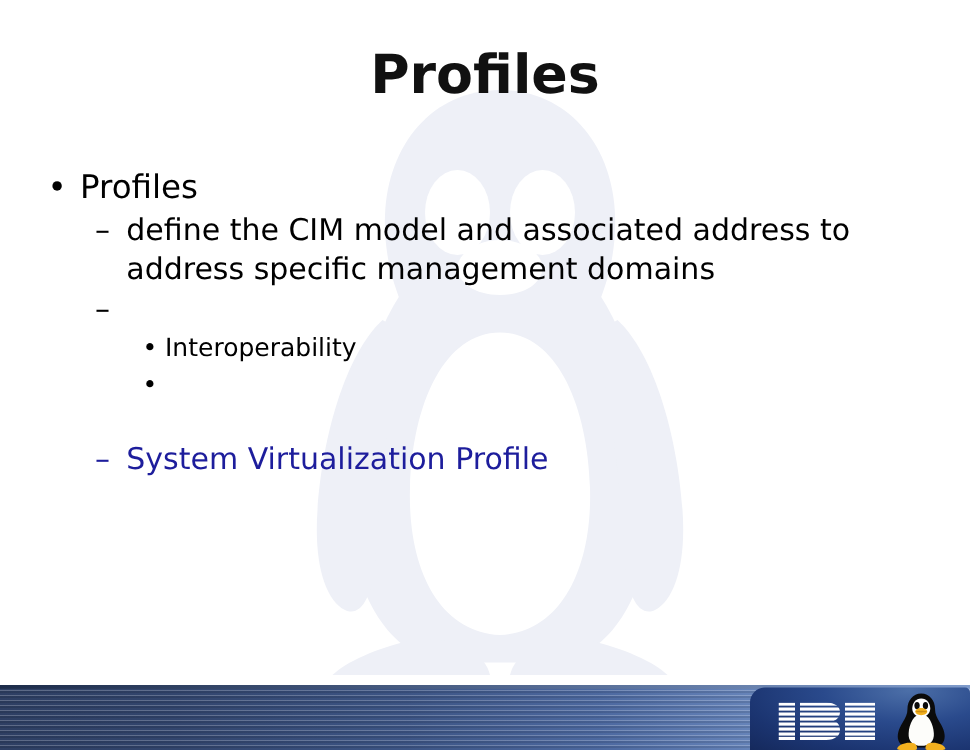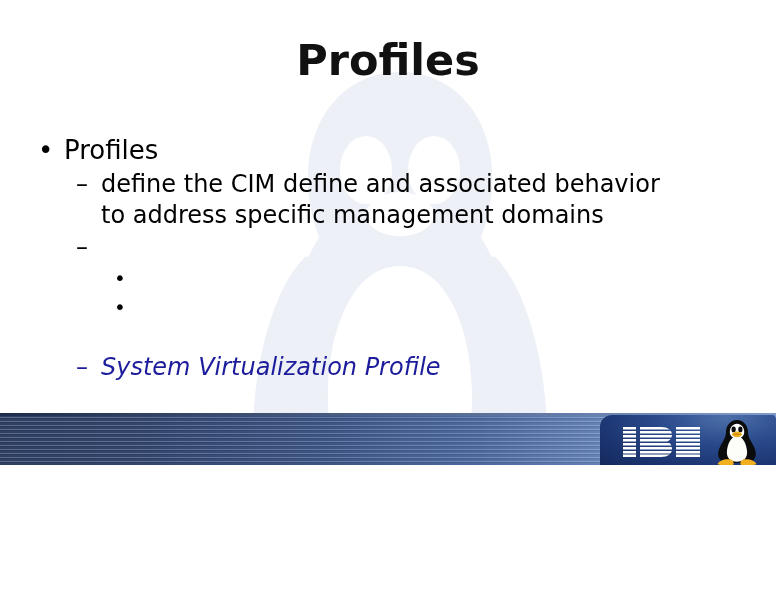--- a/index.html
+++ b/index.html
@@ -8,21 +8,21 @@
     padding: 0;
     background: #ffffff;
   }
   body {
     font-family: "DejaVu Sans", "Liberation Sans", sans-serif;
   }
 
   .slide {
     position: relative;
     width: 776px;
-    height: 465px;
+    height: 600px;
     background: #ffffff;
     overflow: hidden;
   }
 
   
   .watermark {
     position: absolute;
     left: 180px;
     top: 60px;
     width: 440px;
@@ -97,21 +97,20 @@
     color: #000000;
   }
   .lvl2 .text {
     font-size: 24px;
     line-height: 31px;
     color: #000000;
     max-width: 585px;
   }
   .lvl2.accent .text {
     color: #1d1d9c;
-    font-style: italic;
   }
   .lvl2.accent .marker {
     color: #1d1d9c;
   }
 
   
   .lvl3 {
     padding-left: 114px;
     margin-bottom: 0px;
   }
@@ -249,29 +248,30 @@
 
   <div class="body">
 
     <div class="bullet-row lvl1">
       <span class="marker">•</span>
       <span class="text">Profiles</span>
     </div>
 
     <div class="bullet-row lvl2">
       <span class="marker">–</span>
-      <span class="text">define the CIM define and associated behavior to address specific management domains</span>
+      <span class="text">define the CIM model and associated address to address specific management domains</span>
     </div>
 
     <div class="bullet-row lvl2">
       <span class="marker">–</span>
     </div>
 
     <div class="bullet-row lvl3">
       <span class="marker">•</span>
+      <span class="text">Interoperability</span>
     </div>
 
     <div class="bullet-row lvl3">
       <span class="marker">•</span>
     </div>
 
     <div class="spacer-block"></div>
 
     <div class="bullet-row lvl2 accent">
       <span class="marker">–</span>

